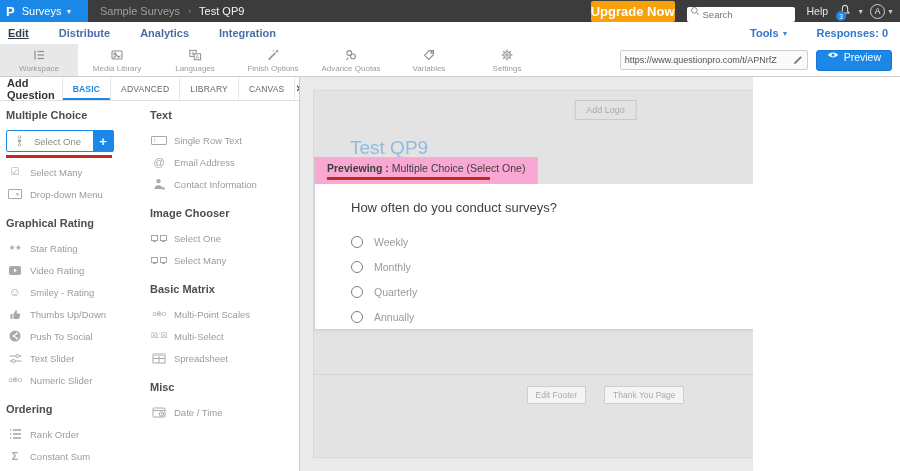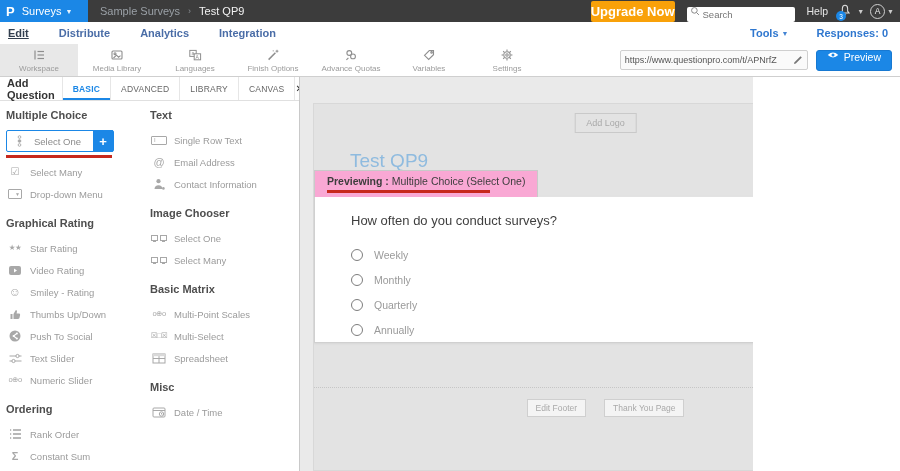--- a/index.html
+++ b/index.html
@@ -73,21 +73,21 @@
   .sel-box .qicon { margin-left:3px; }
   .sel-box .qlabel { color:#8a8a8a; }
   .plusbtn { margin-left:auto; width:20px; height:22px; background:#1b87e6; color:#fff; display:flex; align-items:center; justify-content:center; font-size:13px; font-weight:bold; border-radius:0 1px 1px 0; cursor:pointer; }
   .red-ul { height:3px; background:#c7281c; width:106px; margin-top:3px; }
   .monicons { display:flex; gap:2px; }
   .mon { width:7px; height:6px; border:1px solid #a8a8a8; position:relative; }
   .mon::after { content:""; position:absolute; left:1px; right:1px; bottom:-2px; height:1px; background:#a8a8a8; }
 
   
   .main { flex:1; background:#eaeaea; position:relative; overflow:hidden; }
-  .scontainer { position:absolute; left:13px; top:26px; width:585px; height:368px; background:#e3e3e3; border:1px solid #d8d8d8; overflow:hidden; }
+  .scontainer { position:absolute; left:13px; top:13px; width:585px; height:368px; background:#e3e3e3; border:1px solid #d8d8d8; overflow:hidden; }
   .shead { height:64px; position:relative; }
   .addlogo { position:absolute; left:50%; transform:translateX(-50%); top:9px; border:1px solid #c9c9c9; color:#a9a9a9; font-size:9px; padding:4px 11px; background:transparent; cursor:pointer; }
   .stitle { position:absolute; left:36px; bottom:-4px; font-size:19px; color:#8fbbdf; }
   .ptab-preview { display:inline-block; background:#f9a8d4; border:1px solid #c9c9c9; border-bottom:none; padding:4px 12px 4px; margin-top:2px; position:relative; z-index:2; }
   .ptab-preview .pline { font-size:10.5px; color:#3d3d3d; white-space:nowrap; }
   .ptab-preview .pline b { font-weight:bold; }
   .red-ul2 { height:3px; background:#c7281c; width:82%; margin-top:3px; }
   .qcard { background:#fff; border:1px solid #d0d0d0; border-top:1px solid #e3e3e3; margin-top:-1px; height:147px; box-shadow:0 1px 2px rgba(0,0,0,.06); padding:16px 0 0 36px; position:relative; z-index:1; }
   .question { font-size:13px; color:#3f3f3f; margin-bottom:14px; }
   .opt { display:flex; align-items:center; height:25px; }

